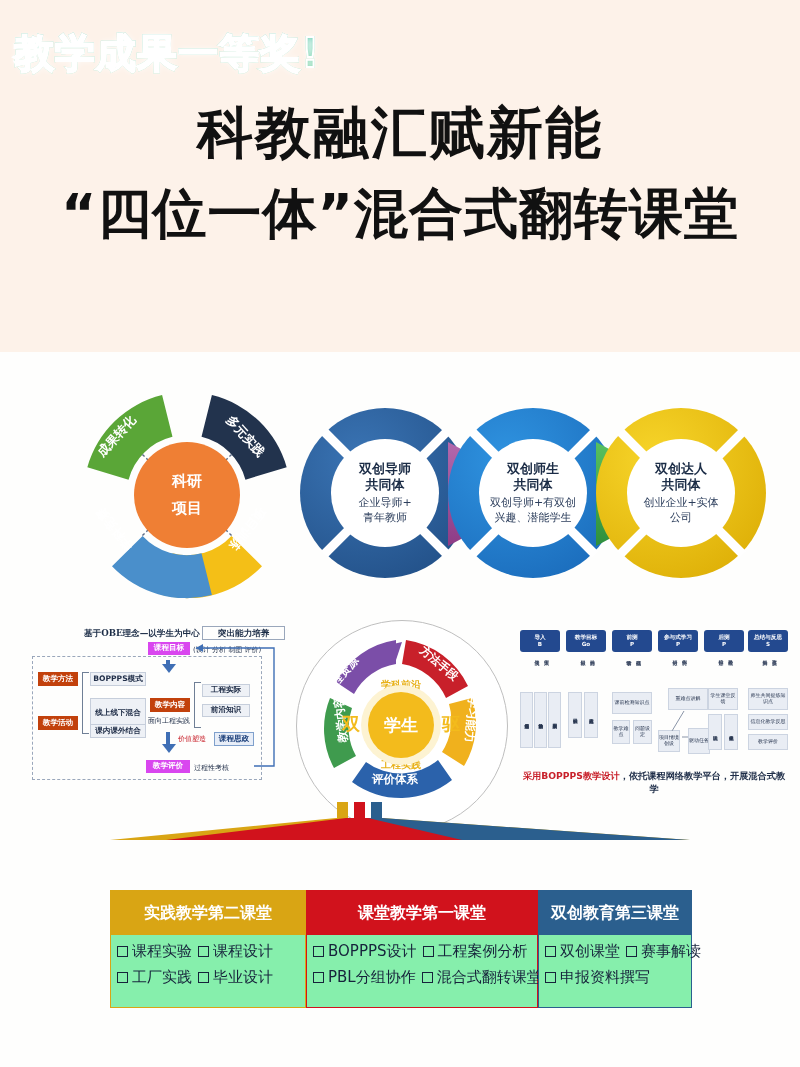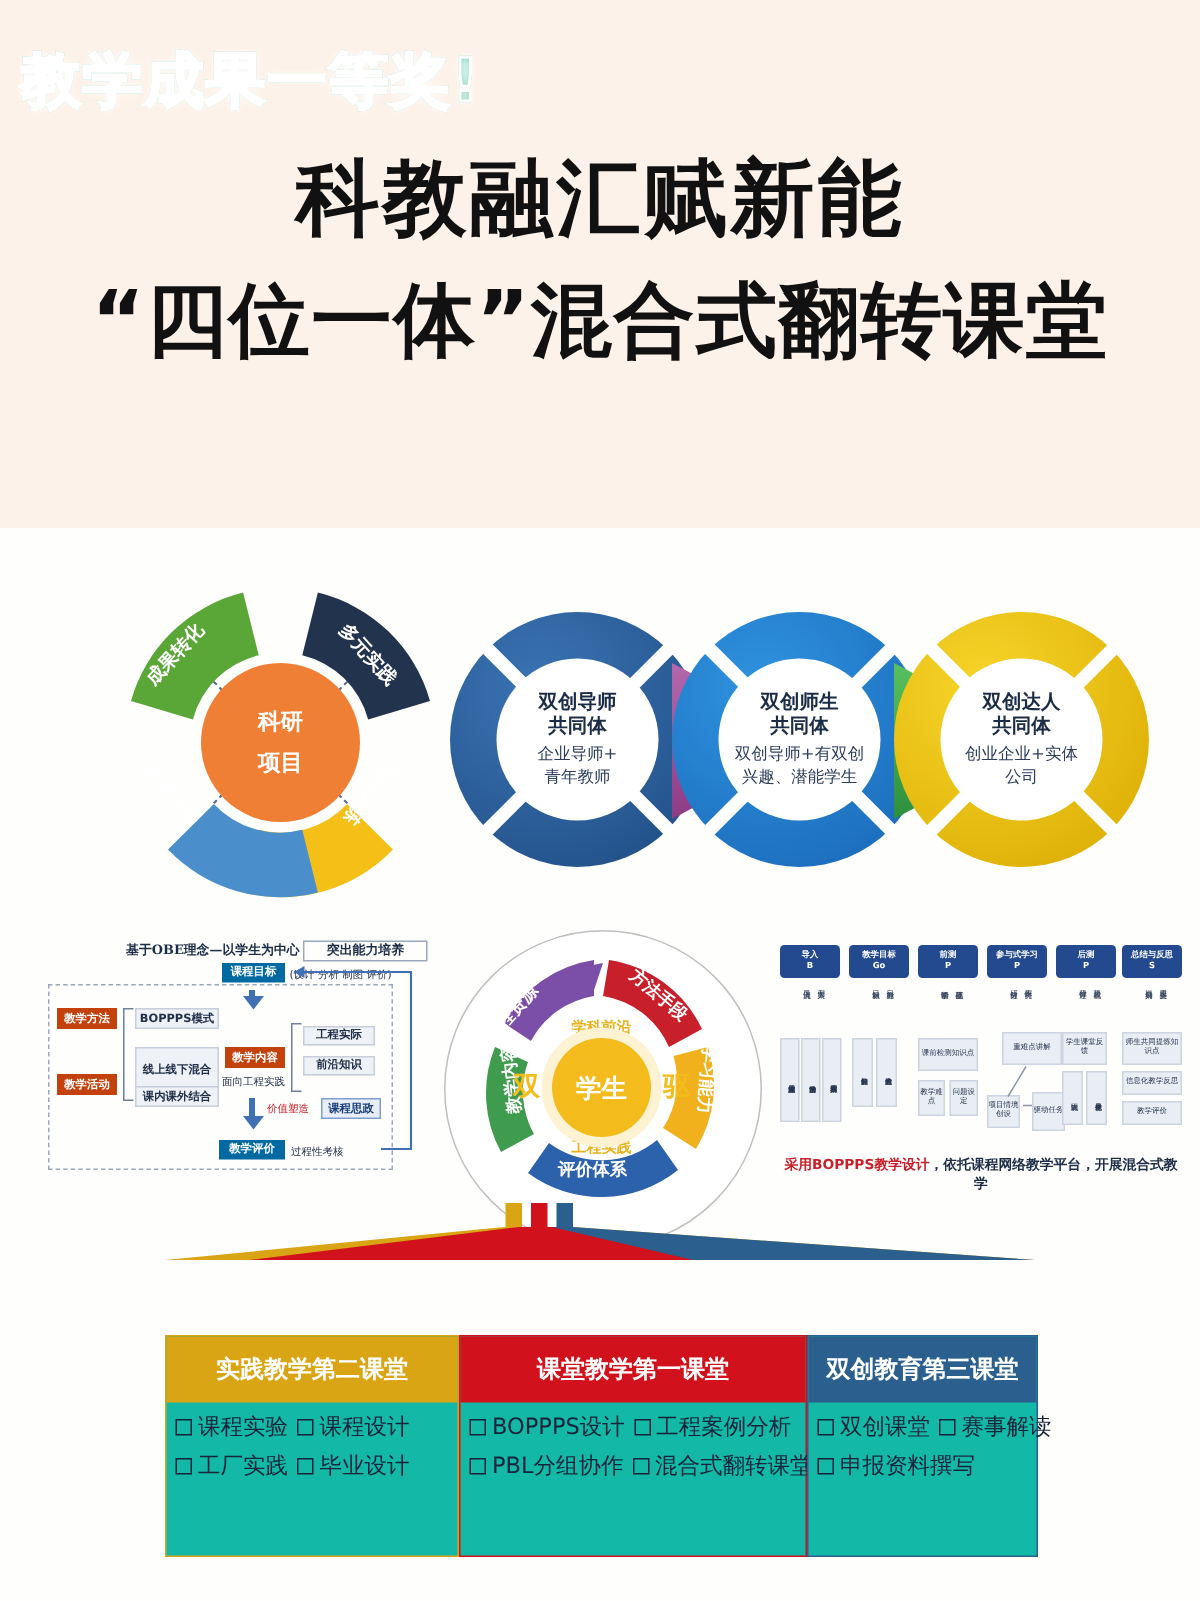--- a/index.html
+++ b/index.html
@@ -79,21 +79,21 @@
   .obe{position:absolute;left:26px;top:8px;width:266px;height:160px;}
   .obe-title{position:absolute;left:58px;top:0;font-size:8.6px;font-weight:bold;color:#1b2c46;
     white-space:nowrap;font-family:"DejaVu Serif",serif;}
   .obe-title .boxed{border:1px solid #9aa7bb;padding:1px 15px;margin-left:2px;}
   .obe-dash{position:absolute;left:6px;top:28px;width:228px;height:122px;border:1px dashed #9aa7bb;}
   .ob{position:absolute;box-sizing:border-box;font-size:7.6px;font-weight:bold;
     display:flex;align-items:center;justify-content:center;text-align:center;line-height:1.15;
     font-family:"DejaVu Sans",sans-serif;}
   .ob-dark{background:#c2410c;color:#ffffff;}
   .ob-grey{background:#eef1f6;color:#22304a;border:1px solid #c6cedb;}
-  .ob-red{background:#0369a1;color:#ffffff;font-family:Liberation Serif, serif;}
+  .ob-red{background:#d946ef;color:#ffffff;font-family:Liberation Serif, serif;}
   .ob-blue{background:#e8eef8;color:#1b3f7a;border:1px solid #7fa0cc;}
   .ob-plain{position:absolute;font-size:7px;color:#22304a;white-space:nowrap;
     font-family:"DejaVu Sans",sans-serif;}
   .ob-plain.red{color:#c8202a;}
   .arrow-d{position:absolute;width:0;height:0;border-left:7px solid transparent;
     border-right:7px solid transparent;border-top:9px solid #3f6fb5;}
   .vline{position:absolute;background:#3f6fb5;}
   .brace{position:absolute;border:1px solid #6f7f96;border-right:none;width:6px;}
 
   
@@ -144,21 +144,21 @@
     font-size:9.2px;font-weight:bold;color:#1e2d48;font-family:"DejaVu Sans",sans-serif;
   }
   .bop-caption .hl{color:#c8202a;}
 
   
   .funnel{position:absolute;left:110px;top:182px;width:580px;height:34px;}
   .f-bar{position:absolute;top:0;width:11px;height:20px;}
 
   
   .classrooms{position:absolute;left:110px;top:538px;width:582px;height:118px;}
-  .cr{position:absolute;top:0;height:148px;box-sizing:border-box;background:#14b8a6;}
+  .cr{position:absolute;top:0;height:118px;box-sizing:border-box;background:#86efac;}
   .cr-head{
     height:44px;display:flex;align-items:center;justify-content:center;
     color:#ffffff;font-size:16px;font-weight:bold;font-family:"DejaVu Sans",sans-serif;
   }
   .cr-body{padding:7px 6px 0 6px;}
   .cr-row{display:flex;gap:6px;margin-bottom:7px;}
   .cr-item{display:flex;align-items:center;gap:4px;font-size:15px;color:#16233b;
     white-space:nowrap;font-family:"DejaVu Sans",sans-serif;}
   .chk{width:9px;height:9px;border:1.4px solid #16233b;display:inline-block;flex:0 0 auto;}
 </style>

